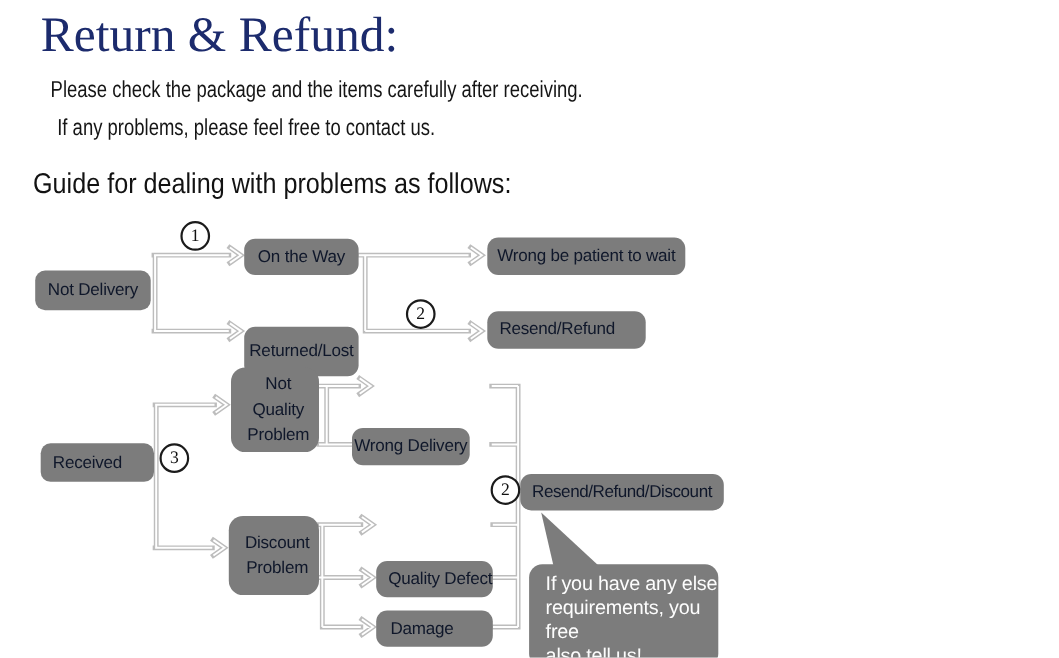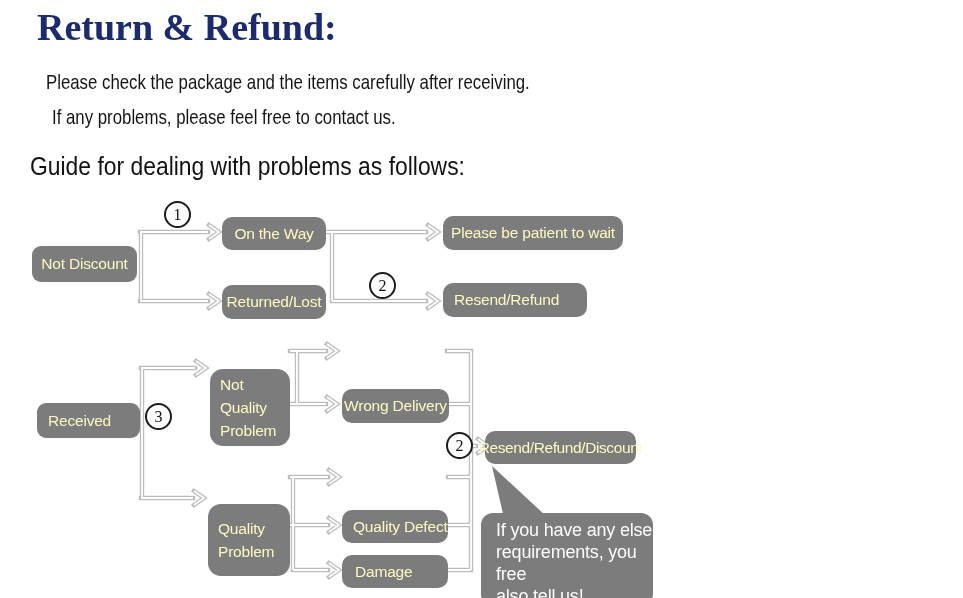--- a/index.html
+++ b/index.html
@@ -2,47 +2,47 @@
 <html style="--title-blue: #1c2b6d; --box-gray: #7c7c7c; --arrow-gray: #bdbdbd; --text-dark: #151515;"><head>
 <meta charset="utf-8">
 <style>
   html,body{margin:0;padding:0;background:#ffffff;}
   .page{
     position:relative;width:963px;height:598px;background:#fff;overflow:hidden;
     font-family:"Liberation Sans",sans-serif;
   }
   .page-title{
     position:absolute;left:37px;top:5px;
-    font-family:"Liberation Serif",serif;font-weight:700;font-size:38px;
+    font-family:"Liberation Serif",serif;font-weight:400;font-size:45px;
     color:var(--title-blue,#1c2b6d);letter-spacing:0px;white-space:nowrap;
   }
   .note{
     position:absolute;font-size:21px;color:#151515;white-space:nowrap;
     transform:scaleX(.8);transform-origin:0 0;
   }
   .note1{left:46px;top:70px;}
   .note2{left:52px;top:105px;}
   .guide-heading{
     position:absolute;left:30px;top:151px;font-size:26px;color:#121212;
     white-space:nowrap;transform:scaleX(.88);transform-origin:0 0;
   }
   svg.wires{position:absolute;left:0;top:0;width:963px;height:598px;}
   .wire-outer{fill:none;stroke:var(--arrow-gray,#bdbdbd);stroke-width:4.4;stroke-linecap:square;stroke-linejoin:miter;}
   .wire-inner{fill:none;stroke:#ffffff;stroke-width:1.8;stroke-linecap:butt;stroke-linejoin:miter;}
   .bubble-tail{fill:var(--box-gray,#7c7c7c);}
   .node{
-    position:absolute;background:var(--box-gray,#7c7c7c);color:#fef9c3;
+    position:absolute;background:var(--box-gray,#7c7c7c);color:#0f172a;
     border-radius:10px;display:flex;align-items:center;justify-content:center;
     font-size:15.5px;letter-spacing:-0.2px;white-space:nowrap;
     padding:0 22px;box-sizing:border-box;
   }
   .node.left{justify-content:flex-start;padding-left:11px;}
   .node.multiline{
-    white-space:normal;justify-content:flex-start;text-align:left;
-    line-height:23px;padding-left:10px;padding-right:4px;border-radius:13px;margin-top:35px;
+    white-space:normal;justify-content:flex-start;text-align:center;
+    line-height:23px;padding-left:10px;padding-right:4px;border-radius:13px;
   }
   .badge{
     position:absolute;width:27px;height:27px;box-sizing:border-box;
     border:2px solid #1b1b1b;border-radius:50%;background:#fff;
     display:flex;align-items:center;justify-content:center;
     font-family:"Liberation Serif",serif;font-size:16px;color:#111;z-index:3;
   }
   .speech-bubble{
     position:absolute;left:481px;top:513px;width:172px;height:93px;
     background:var(--box-gray,#7c7c7c);border-radius:12px;color:#fdfdfd;
@@ -104,33 +104,33 @@
       M329,518 L339,525 L329,532
       M329,563 L339,570 L329,577
       M478,439 L488,446 L478,453"></path>
   </svg>
 
   <span class="badge" style="left:164px;top:201px">1</span>
   <span class="badge" style="left:369px;top:272px">2</span>
   <span class="badge" style="left:145px;top:403px">3</span>
   <span class="badge" style="left:446px;top:432px">2</span>
 
-  <div class="node" style="left:32px;top:246px;width:105px;height:36px;border-radius:9px">Not Discount</div>
+  <div class="node" style="left:32px;top:246px;width:105px;height:36px;border-radius:9px">Not Delivery</div>
   <div class="node" style="left:222px;top:217px;width:104px;height:33px">On the Way</div>
-  <div class="node" style="left:222px;top:285px;width:104px;height:34px">Returned/Lost</div>
-  <div class="node" style="left:443px;top:216px;width:180px;height:34px">Please be patient to wait</div>
+  <div class="node" style="left:222px;top:297px;width:104px;height:45px">Returned/Lost</div>
+  <div class="node" style="left:443px;top:216px;width:180px;height:34px">Wrong be patient to wait</div>
   <div class="node left" style="left:443px;top:283px;width:144px;height:34px">Resend/Refund</div>
 
   <div class="node left" style="left:37px;top:403px;width:103px;height:35px;border-radius:9px">Received</div>
   <div class="node multiline" style="left:210px;top:334px;width:80px;height:77px">Not Quality Problem</div>
-  <div class="node" style="left:342px;top:389px;width:107px;height:34px">Wrong Delivery</div>
-  <div class="node multiline" style="left:208px;top:469px;width:82px;height:72px">Quality Problem</div>
+  <div class="node" style="left:320px;top:389px;width:107px;height:34px">Wrong Delivery</div>
+  <div class="node multiline" style="left:208px;top:469px;width:82px;height:72px">Discount Problem</div>
   <div class="node left" style="left:342px;top:510px;width:106px;height:33px">Quality Defect</div>
   <div class="node left" style="left:342px;top:555px;width:106px;height:33px;padding-left:13px">Damage</div>
-  <div class="node" style="left:485px;top:431px;width:151px;height:33px;letter-spacing:-0.4px">Resend/Refund/Discount</div>
+  <div class="node" style="left:473px;top:431px;width:185px;height:33px;letter-spacing:-0.4px">Resend/Refund/Discount</div>
 
   <div class="speech-bubble">
     <div>If you have any else</div>
     <div>requirements, you free</div>
     <div>also tell us!</div>
   </div>
 
 </div>
 
 </body></html>

